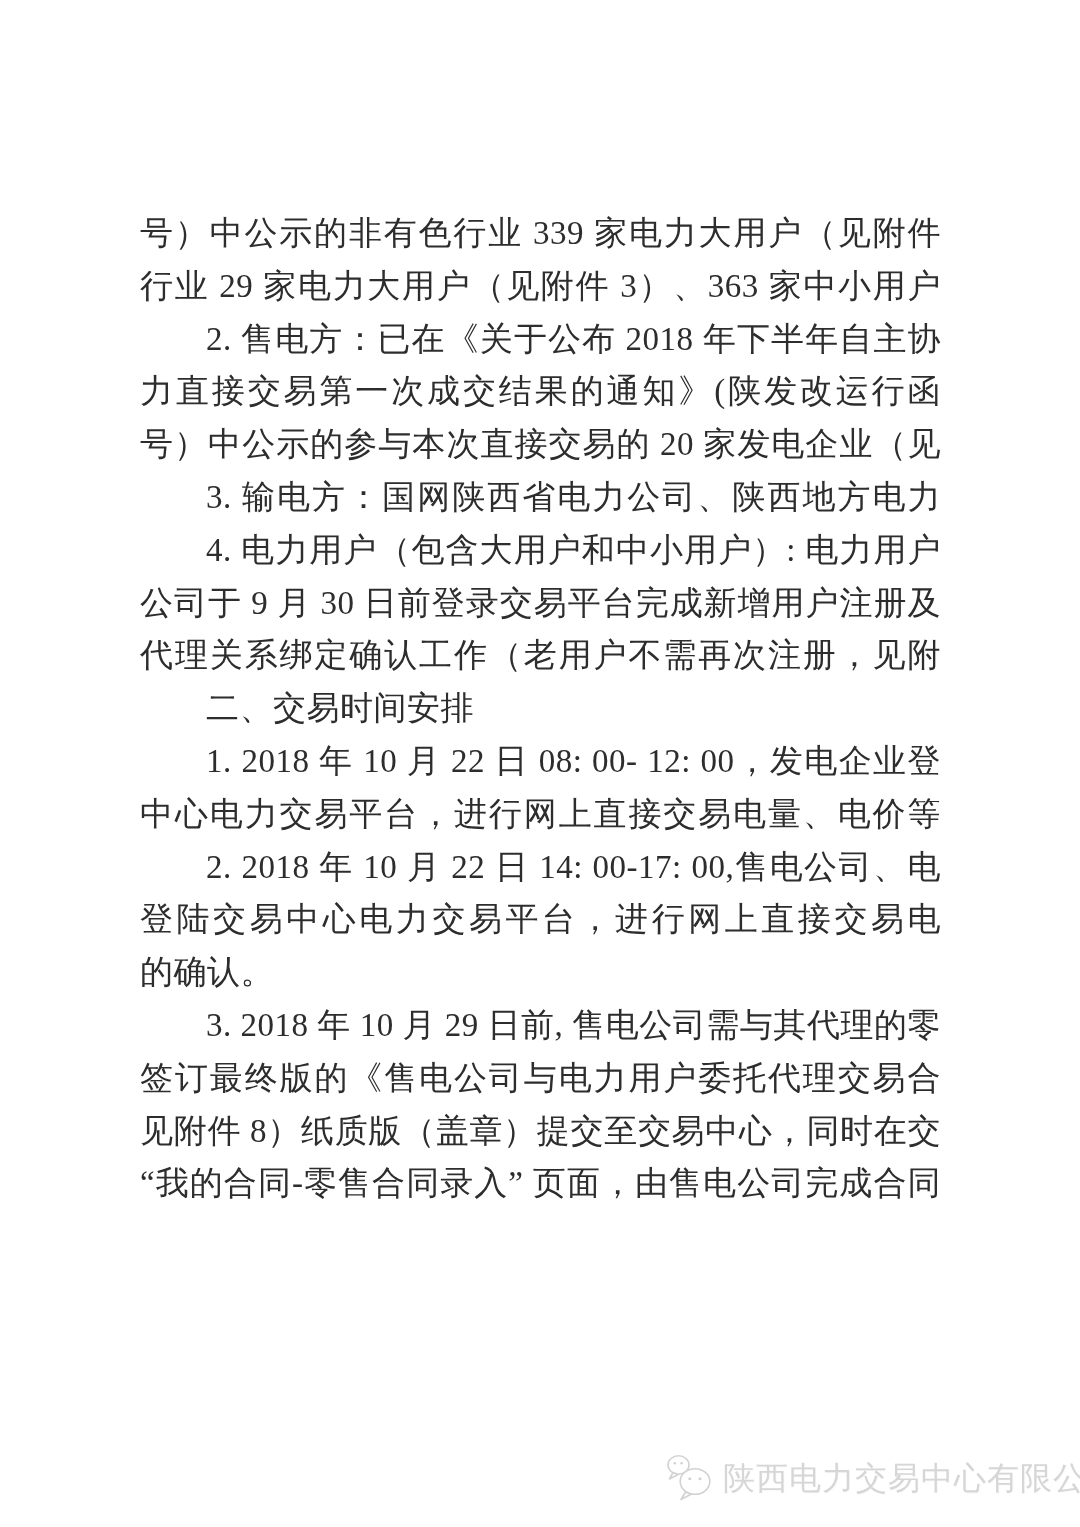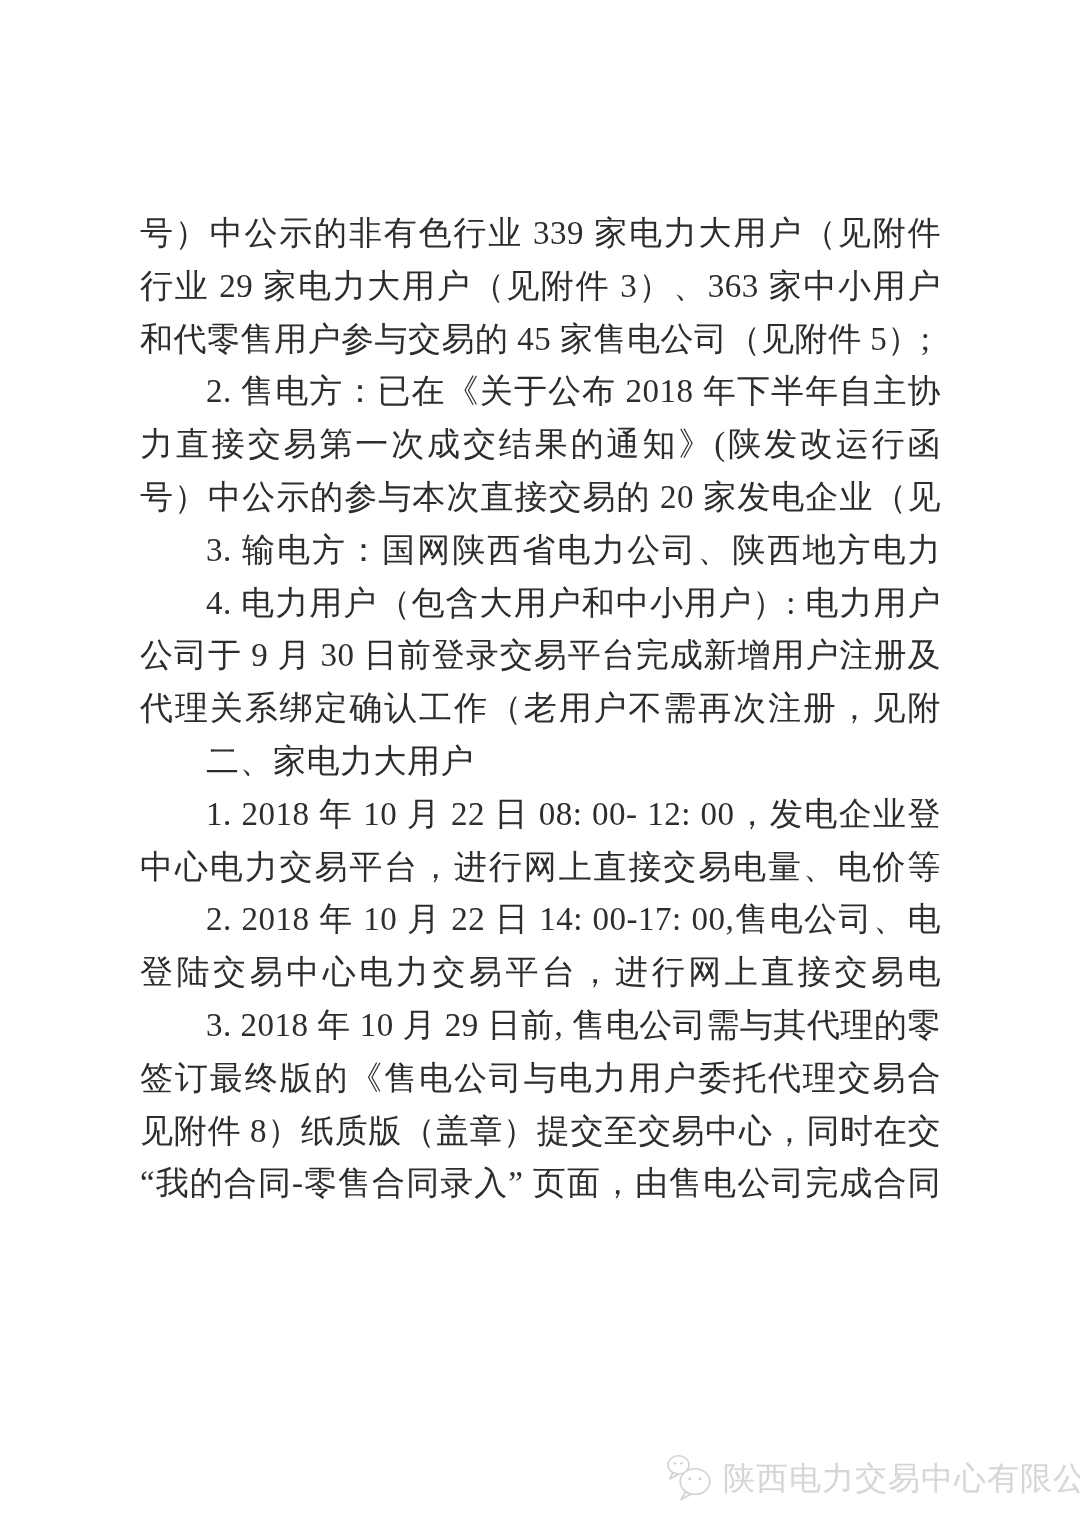--- a/index.html
+++ b/index.html
@@ -47,33 +47,33 @@
   .watermark svg { display: block; }
 </style>
 </head>
 <body>
 
 <div class="page">
 
   <div class="doc">
     <div class="line j">号）中公示的非有色行业 339 家电力大用户（见附件 2）、有色</div>
     <div class="line j">行业 29 家电力大用户（见附件 3）、363 家中小用户（见附件 4）</div>
-    <div class="line e">和代零售用户参与交易的 45 家售电公司（见附件 5）;</div>
     <div class="line j i">2. 售电方：已在《关于公布 2018 年下半年自主协商模式电</div>
     <div class="line j">力直接交易第一次成交结果的通知》(陕发改运行函〔2018〕1455</div>
     <div class="line e">号）中公示的参与本次直接交易的 20 家发电企业（见附件 6）;</div>
     <div class="line j i">3. 输电方：国网陕西省电力公司、陕西地方电力（集团）</div>
     <div class="line j i">4. 电力用户（包含大用户和中小用户）: 电力用户及售电</div>
     <div class="line j">公司于 9 月 30 日前登录交易平台完成新增用户注册及零售用户</div>
     <div class="line e">代理关系绑定确认工作（老用户不需再次注册，见附件 7）。</div>
-    <div class="line e i">二、家电力大用户</div>
+    <div class="line e i">二、交易时间安排</div>
     <div class="line j i">1. 2018 年 10 月 22 日 08: 00- 12: 00，发电企业登陆交易</div>
     <div class="line e">中心电力交易平台，进行网上直接交易电量、电价等的申报。</div>
     <div class="line j i">2. 2018 年 10 月 22 日 14: 00-17: 00,售电公司、电力用户</div>
     <div class="line j">登陆交易中心电力交易平台，进行网上直接交易电量、电价等</div>
+    <div class="line e">的确认。</div>
     <div class="line j i">3. 2018 年 10 月 29 日前, 售电公司需与其代理的零售用户</div>
     <div class="line j">签订最终版的《售电公司与电力用户委托代理交易合同》(模板</div>
     <div class="line j">见附件 8）纸质版（盖章）提交至交易中心，同时在交易平台下</div>
     <div class="line e">“我的合同-零售合同录入” 页面，由售电公司完成合同基本信</div>
   </div>
 
   <div class="watermark">
     <span>
       <svg width="50" height="56" viewBox="0 0 50 56" xmlns="http://www.w3.org/2000/svg">
         <g stroke="#d2d2d2" stroke-width="1.6" fill="#ffffff">

